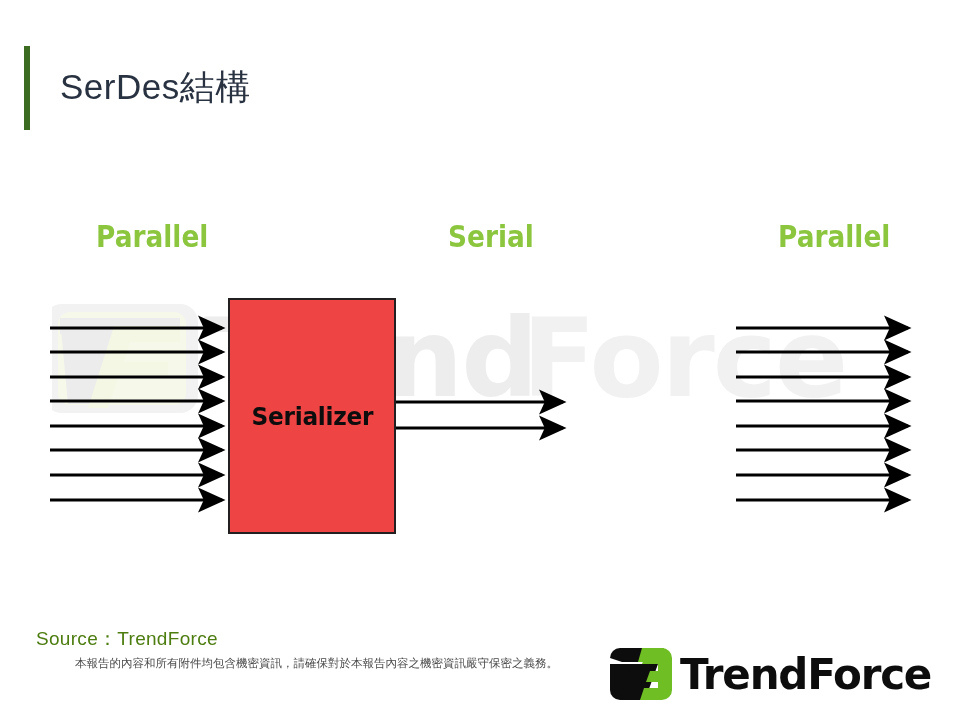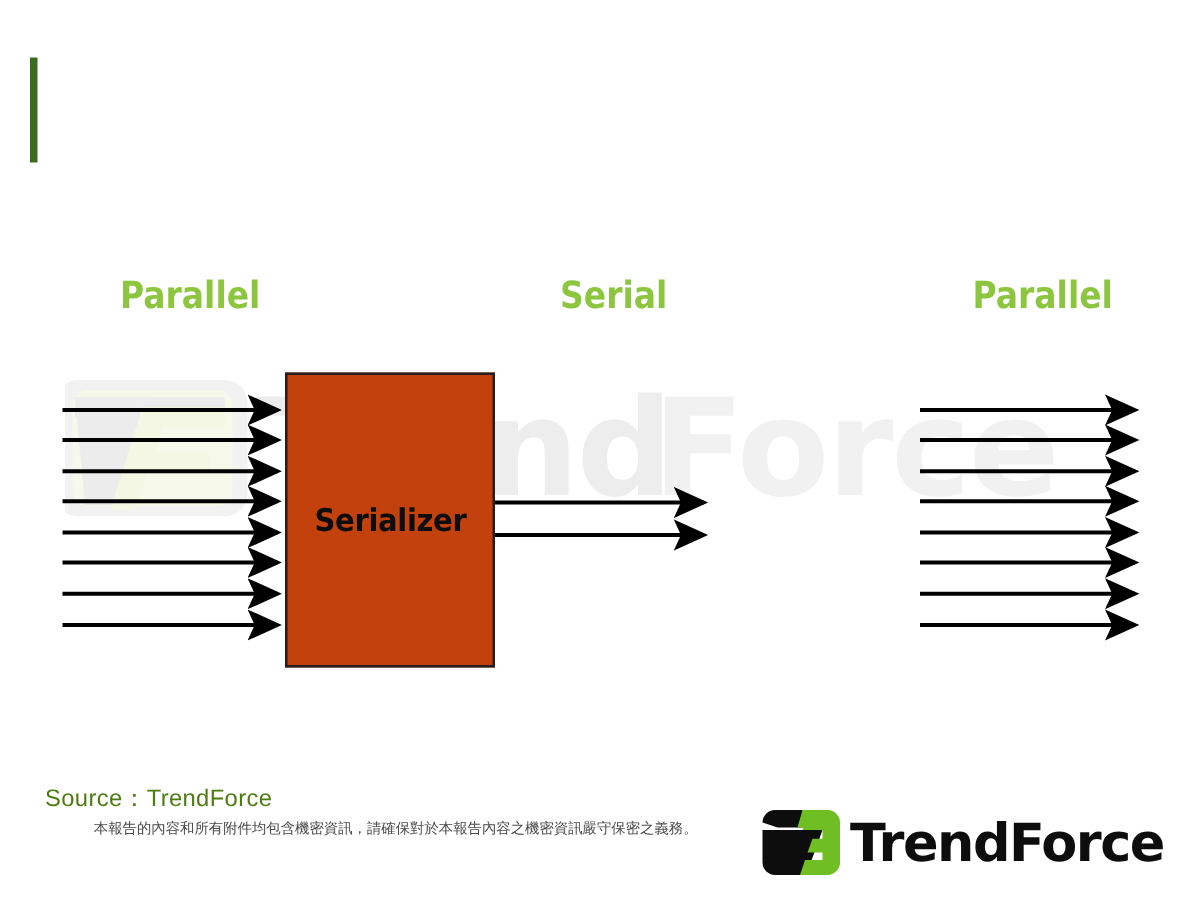--- a/index.html
+++ b/index.html
@@ -69,21 +69,21 @@
     transform: scaleX(0.88);
     transform-origin: left center;
   }
   .lane-parallel-left  { left: 96px;  top: 29px; }
   .lane-serial         { left: 448px; top: 29px; }
   .lane-parallel-right { left: 778px; top: 29px; }
 
   .block {
     position: absolute;
     box-sizing: border-box;
-    background: #c2410c;
+    background: #ef4444;
     border: 2px solid #231F20;
     display: flex;
     align-items: center;
     justify-content: center;
   }
   .block-label {
     font-family: "DejaVu Sans", sans-serif;
     font-size: 25px;
     font-weight: bold;
     color: #0D0D0D;
@@ -123,20 +123,21 @@
     width: 330px;
     height: 56px;
   }
 </style>
 </head>
 <body>
 
 <div class="slide">
 
   <div class="title-accent"></div>
+  <div class="slide-title">SerDes結構</div>
 
   <svg class="watermark" viewBox="0 0 870 125">
     <g fill="#ECECEC">
       <path d="M10 8 h118 a18 18 0 0 1 18 18 v73 a18 18 0 0 1 -18 18 h-118 a18 18 0 0 1 -18 -18 v-73 a18 18 0 0 1 18 -18 z" fill="#F2F2F2"></path>
     </g>
     <g fill="#FAFBF3">
       <path d="M18 16 h104 a12 12 0 0 1 12 12 v69 a12 12 0 0 1 -12 12 h-104 a12 12 0 0 1 -12 -12 v-69 a12 12 0 0 1 12 -12 z" fill="#F6F8EA"></path>
     </g>
     <g fill="#ECECEC">
       <path d="M8 22 h60 l-26 86 h-26 z"></path>

